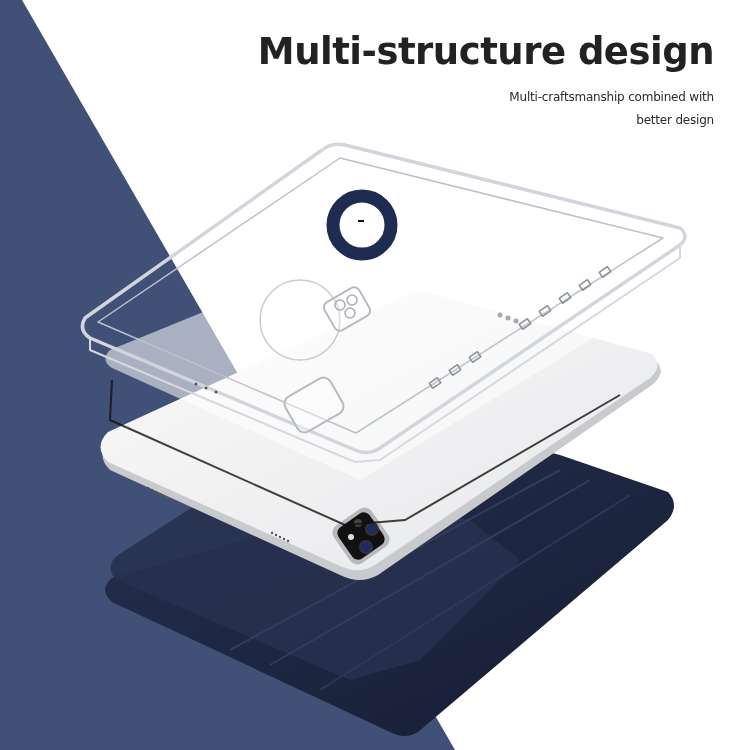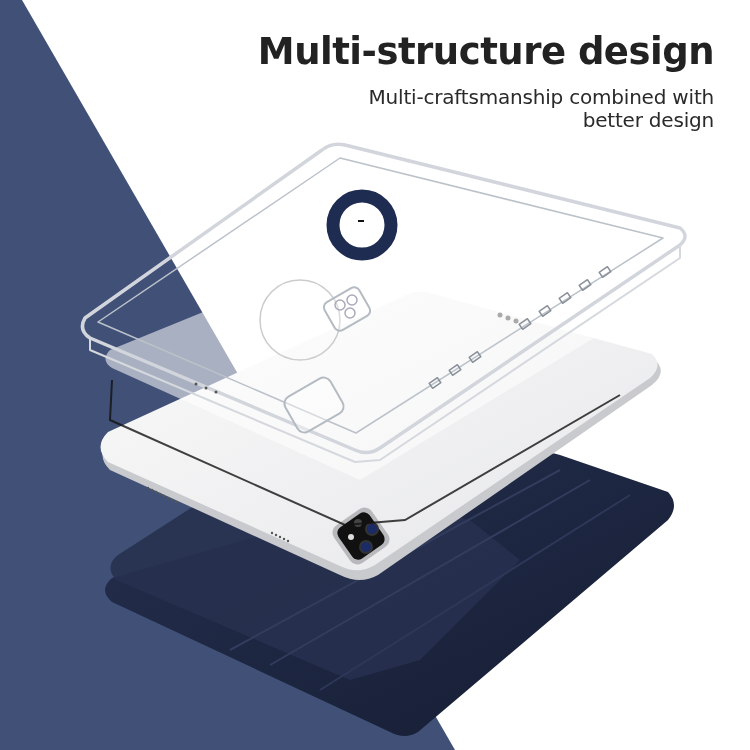--- a/index.html
+++ b/index.html
@@ -1,21 +1,21 @@
 <!DOCTYPE html>
 <html><head>
 <meta charset="utf-8">
 <style>
   html, body { margin:0; padding:0; }
   body { width:750px; height:750px; overflow:hidden; background:#ffffff; position:relative; font-family:"DejaVu Sans", sans-serif; }
   .stage { position:absolute; left:0; top:0; width:750px; height:669px; }
   .bg-panel { position:absolute; left:0; top:0; width:750px; height:750px; }
   .headline { position:absolute; right:36px; top:26px; text-align:right; color:#222222; }
   .title { font-family:"DejaVu Sans", sans-serif; font-weight:bold; font-size:37px; letter-spacing:-0.5px; line-height:52px; margin:0; }
-  .subtitle { font-family:"DejaVu Sans", sans-serif; font-size:20px; line-height:23px; margin-top:8px; color:#2a2a2a; letter-spacing:-0.2px; }
+  .subtitle { font-family:"DejaVu Sans", sans-serif; font-size:12px; line-height:23px; margin-top:8px; color:#2a2a2a; letter-spacing:-0.2px; }
   .product { position:absolute; left:0; top:0; width:750px; height:750px; }
 </style>
 </head>
 <body>
 
 <div class="stage">
 
   <svg class="bg-panel" viewBox="0 0 750 750">
     <polygon points="0,0 22,0 455,750 0,750" fill="#405077"></polygon>
   </svg>

